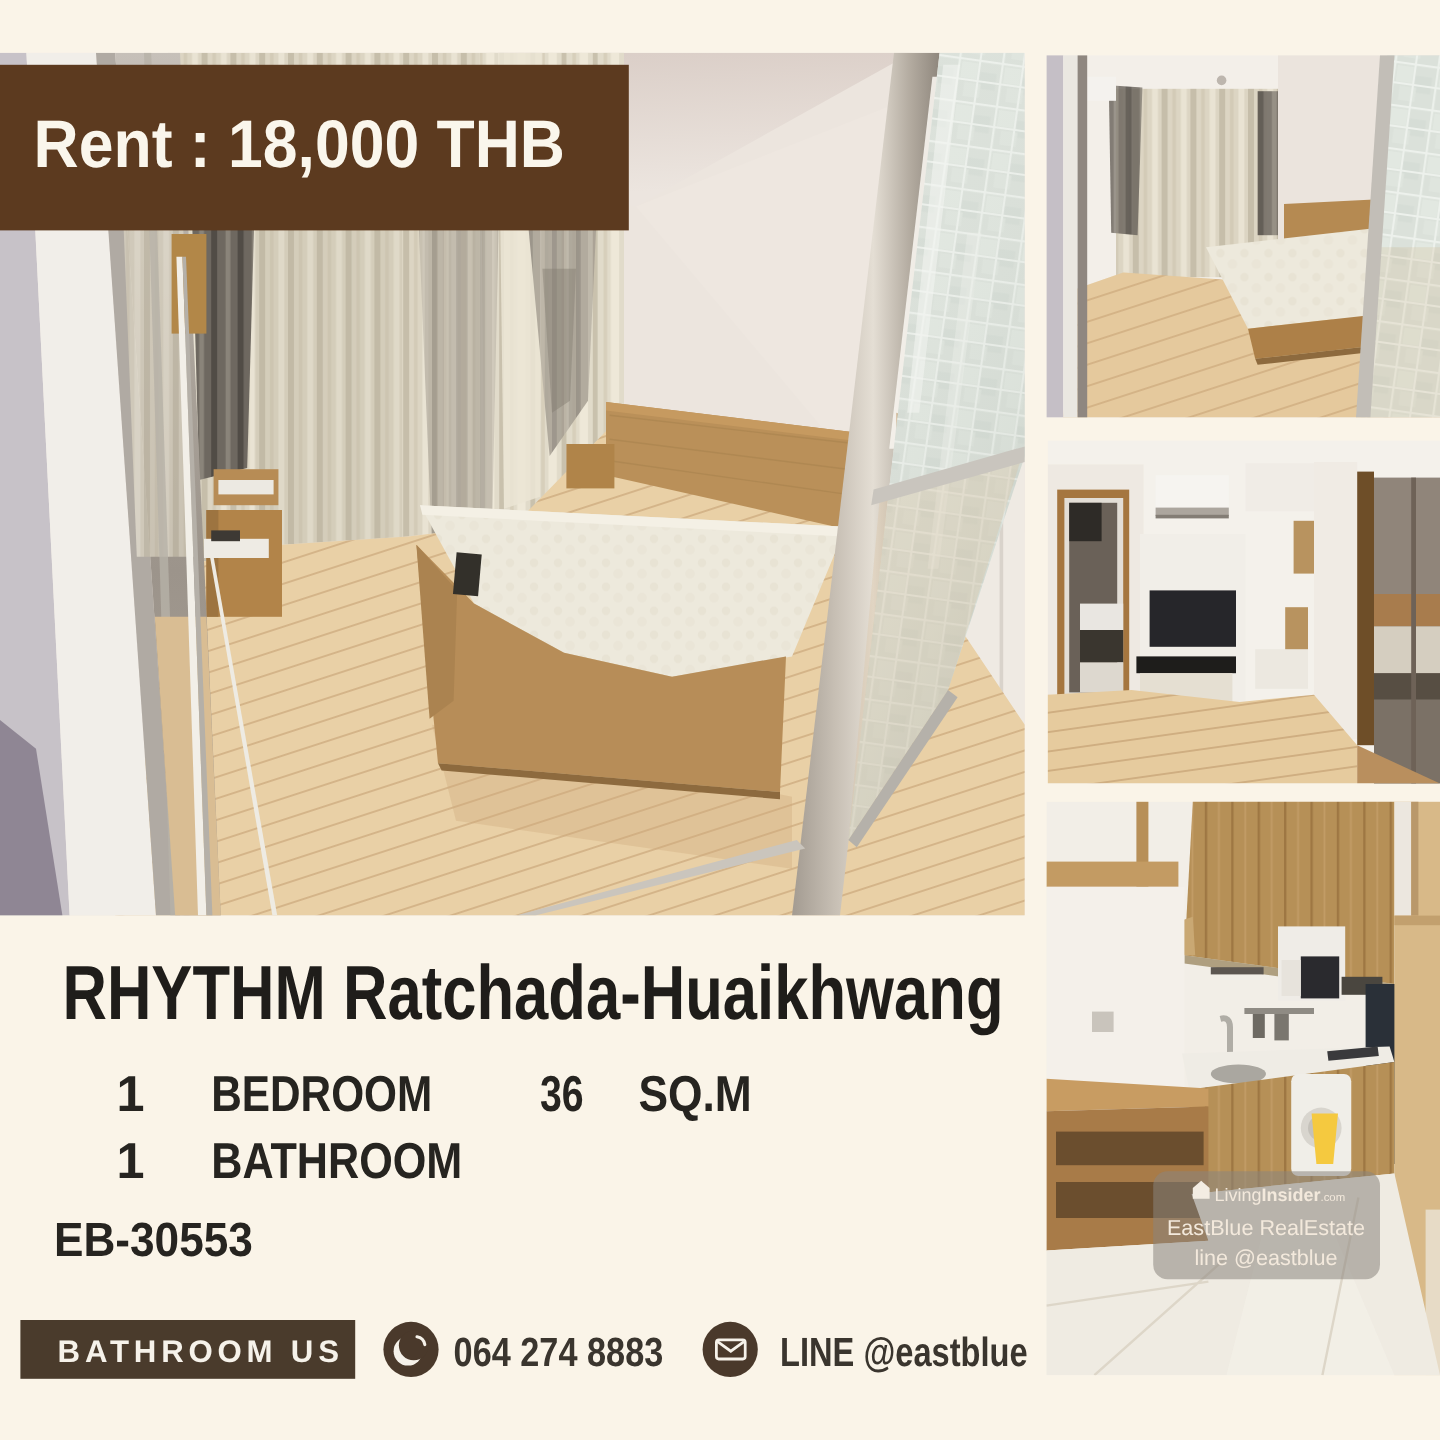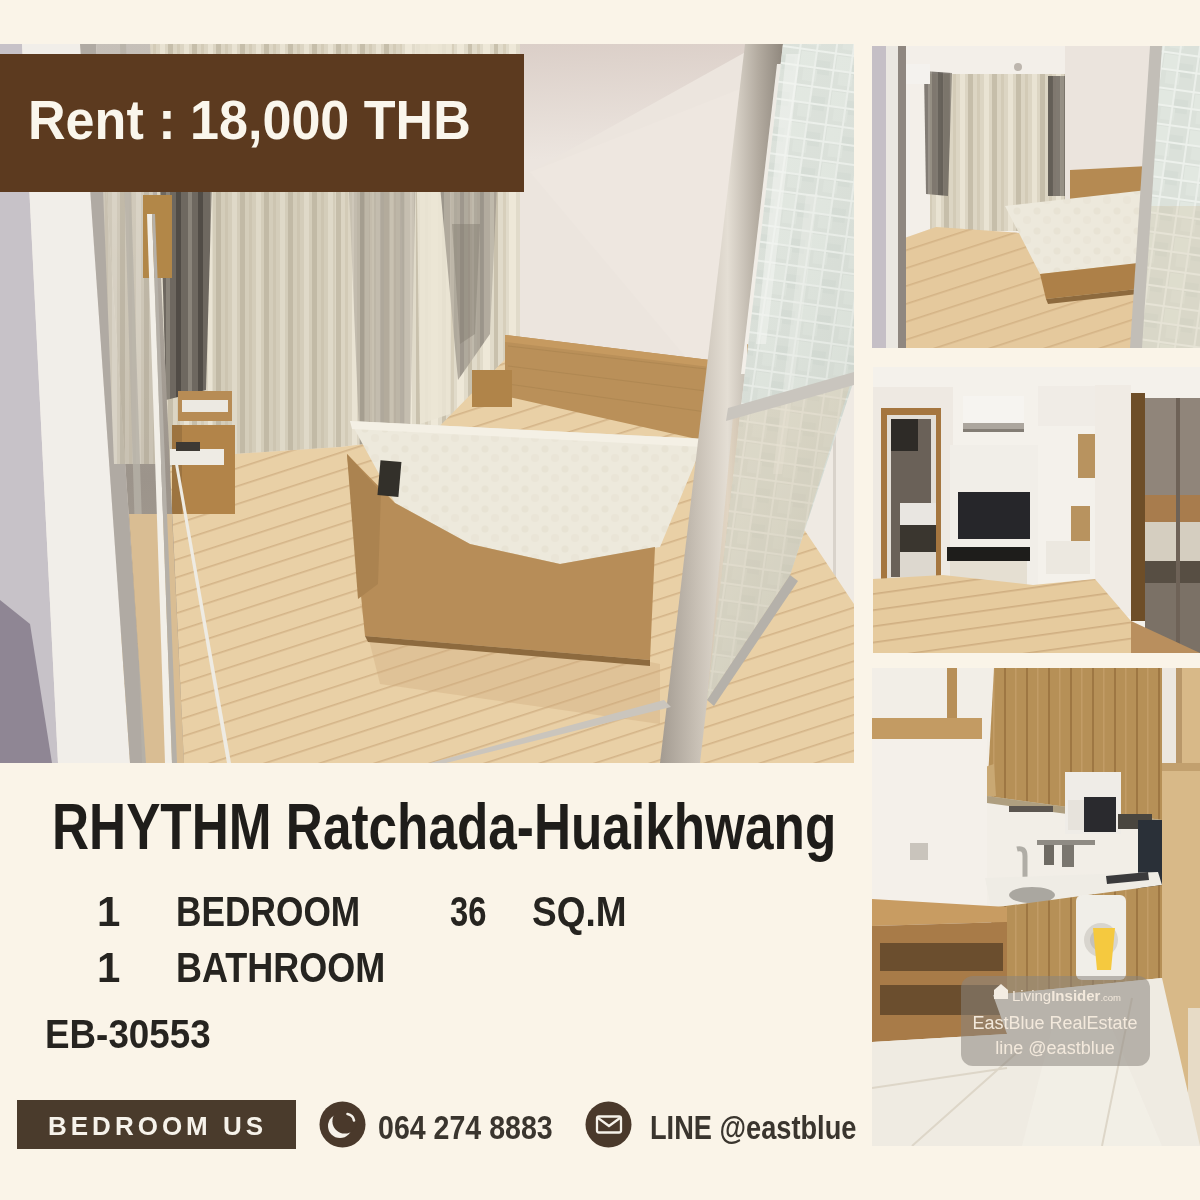--- a/index.html
+++ b/index.html
@@ -355,21 +355,21 @@
 <div class="abs" style="left:176px;top:888px;font-size:42px;font-weight:bold;color:#262420;transform:scaleX(0.84);transform-origin:0 0">BEDROOM</div>
 <div class="abs" style="left:450px;top:888px;font-size:42px;font-weight:bold;color:#262420;transform:scaleX(0.78);transform-origin:0 0">36</div>
 <div class="abs" style="left:532px;top:888px;font-size:42px;font-weight:bold;color:#262420;transform:scaleX(0.88);transform-origin:0 0">SQ.M</div>
 
 <div class="abs" style="left:97px;top:944px;font-size:42px;font-weight:bold;color:#262420">1</div>
 <div class="abs" style="left:176px;top:944px;font-size:42px;font-weight:bold;color:#262420;transform:scaleX(0.857);transform-origin:0 0">BATHROOM</div>
 
 <div class="abs" style="left:45px;top:1012px;font-size:40px;font-weight:bold;color:#262420;transform:scaleX(0.92);transform-origin:0 0">EB-30553</div>
 
 <div class="abs" style="left:17px;top:1100px;width:279px;height:49px;background:#4a3b2c"></div>
-<div class="abs" style="left:48px;top:1111px;font-size:26px;font-weight:bold;letter-spacing:4px;color:#f6f2ea">BEDROOM US</div>
+<div class="abs" style="left:48px;top:1111px;font-size:26px;font-weight:bold;letter-spacing:4px;color:#f6f2ea">BATHROOM US</div>
 
 <svg class="abs" style="left:317px;top:1099px" width="51" height="51" viewBox="0 0 51 51">
 <circle cx="25.5" cy="25.5" r="23" fill="#4a392b"></circle>
 <circle cx="23" cy="27" r="12" fill="#f6f2ea"></circle>
 <circle cx="27.8" cy="22.2" r="12.4" fill="#4a392b"></circle>
 <path d="M30.5 15 a8 8 0 0 1 6.5 6.5" stroke="#f6f2ea" stroke-width="2.6" fill="none" stroke-linecap="round"></path>
 <circle cx="24" cy="26" r="2.2" fill="#4a392b" opacity="0"></circle>
 </svg>
 
 <div class="abs" style="left:378px;top:1108px;font-size:34px;font-weight:bold;color:#3a352e;transform:scaleX(0.84);transform-origin:0 0">064 274 8883</div>

